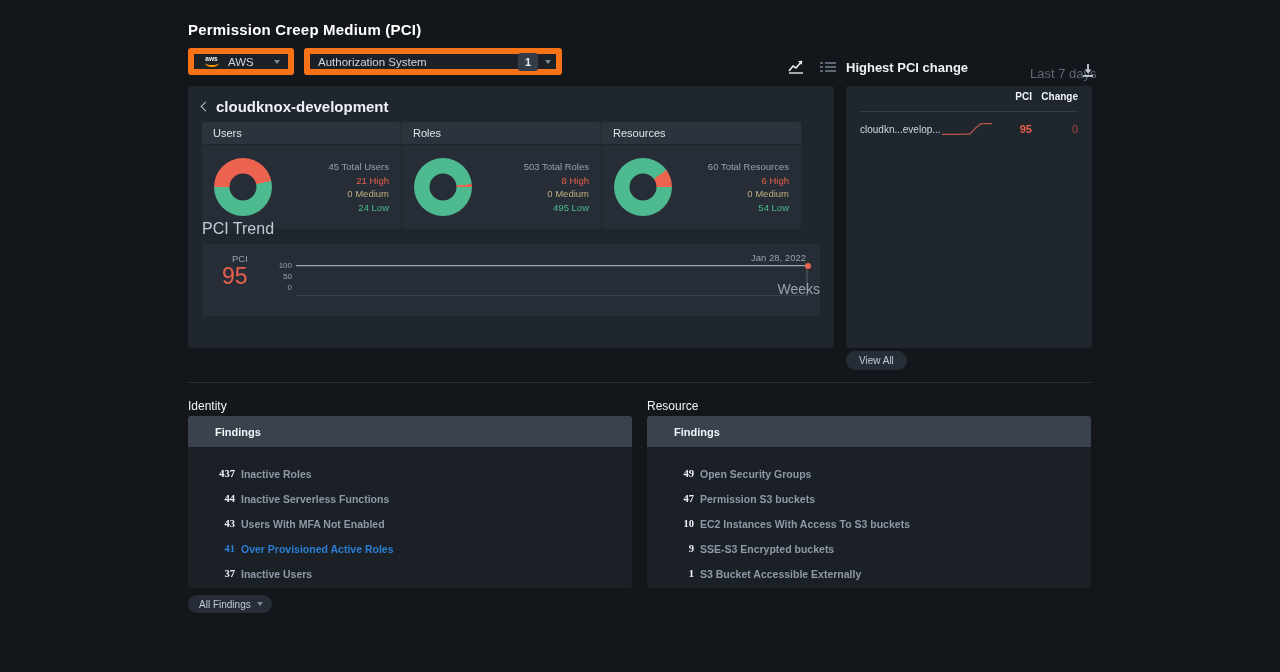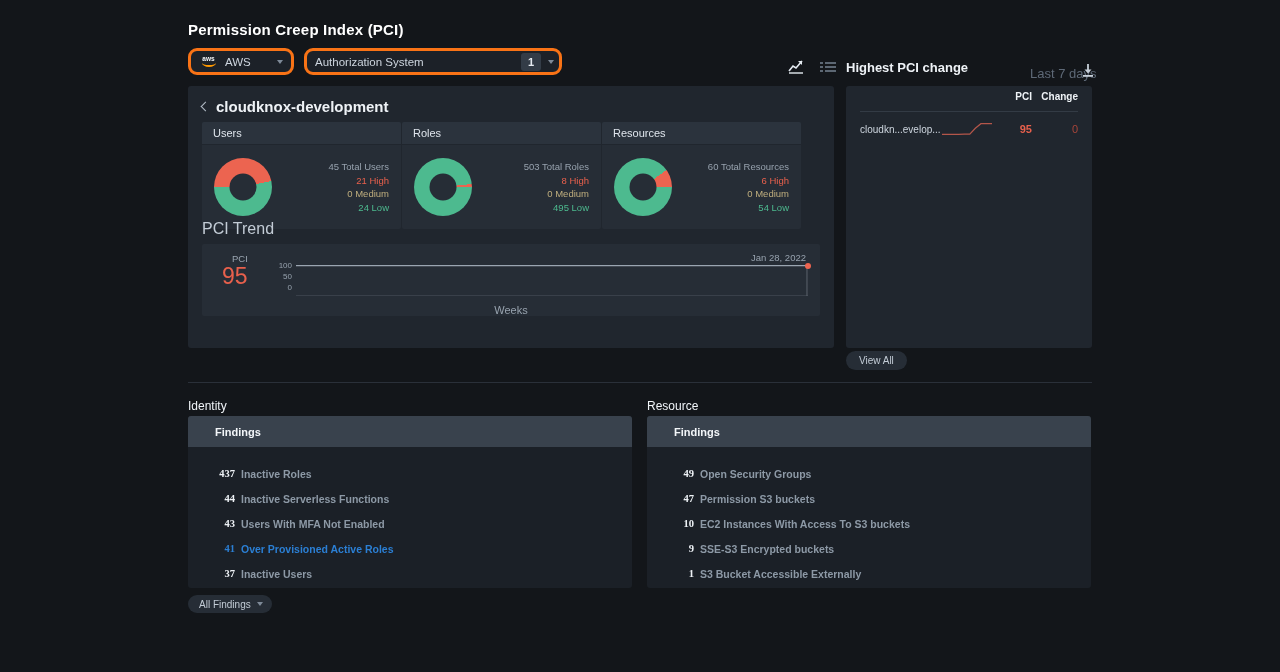--- a/index.html
+++ b/index.html
@@ -13,21 +13,21 @@
   .page { position:relative; width:1280px; height:672px; }
 
   
   .page-title {
     position:absolute; left:188px; top:21px;
     font-size:15px; font-weight:bold; color:#ffffff; letter-spacing:.2px;
   }
 
   .selects { position:absolute; left:188px; top:48px; display:flex; gap:10px; }
   .select {
-    height:27px; background:#1c2128; border:3px solid #f97316; border-radius:9px;
+    height:27px; background:#1c2128; border:6px solid #f97316; border-radius:3px;
     display:flex; align-items:center; padding:0 8px; font-size:11.5px; color:#cdd5de;
   }
   .select.cloud { width:106px; justify-content:space-between; }
   .select.authsys { width:258px; justify-content:space-between; padding-right:5px; }
   .aws-logo {
     width:19px; height:13px; border-radius:2px;
     display:flex; flex-direction:column; align-items:center; justify-content:center;
     margin-right:7px; flex:0 0 auto;
   }
   .aws-logo .aws-txt { font-size:6.5px; font-weight:bold; color:#f3f4f6; line-height:6px; }
@@ -89,21 +89,21 @@
   
   .trend-wrap { position:absolute; left:14px; top:134px; width:618px; }
   .trend-title { font-size:16px; color:#c3ccd6; margin-bottom:6px; }
   .trend-box { height:72px; background:#262d36; border-radius:2px; position:relative; }
   .pci-label { position:absolute; left:30px; top:9px; font-size:9.5px; color:#9aa5b1; }
   .pci-value { position:absolute; left:20px; top:19px; font-size:23px; color:#e8604c; font-weight:normal; }
   .trend-date { position:absolute; right:14px; top:8px; font-size:9.5px; color:#97a2ae; }
   .yaxis { position:absolute; left:66px; top:16px; width:24px; text-align:right; }
   .yaxis div { font-size:8px; color:#97a2ae; line-height:11px; }
   .plot { position:absolute; left:94px; top:20px; right:12px; height:32px; }
-  .xlabel { position:absolute; left:0; right:0; bottom:0; text-align:center; font-size:11px; color:#97a2ae; }
+  .xlabel { position:absolute; left:0; right:0; bottom:19px; text-align:right; font-size:14px; color:#97a2ae; }
 
   
   .hpc-panel {
     position:absolute; left:846px; top:86px; width:246px; height:262px;
     background:#20262e; border-radius:3px;
   }
   .hpc-cols {
     position:absolute; right:14px; top:5px; display:flex; gap:0; font-size:10px;
     font-weight:bold; color:#eef2f6;
   }
@@ -148,21 +148,21 @@
     position:absolute; left:188px; top:595px;
     height:18px; padding:0 9px 0 11px; background:#262d36; border-radius:9px;
     display:flex; align-items:center; gap:6px; font-size:10px; color:#c3ccd6; cursor:pointer;
   }
 </style>
 </head>
 <body>
 
 <div class="page">
 
-  <div class="page-title">Permission Creep Index (PCI)</div>
+  <div class="page-title">Permission Creep Medium (PCI)</div>
 
   <div class="selects">
     <div class="select cloud">
       <div class="sel-left">
         <span class="aws-logo">
           <span class="aws-txt">aws</span>
             <span class="aws-swoosh"></span>
         </span>
         <span>AWS</span>
       </div>

